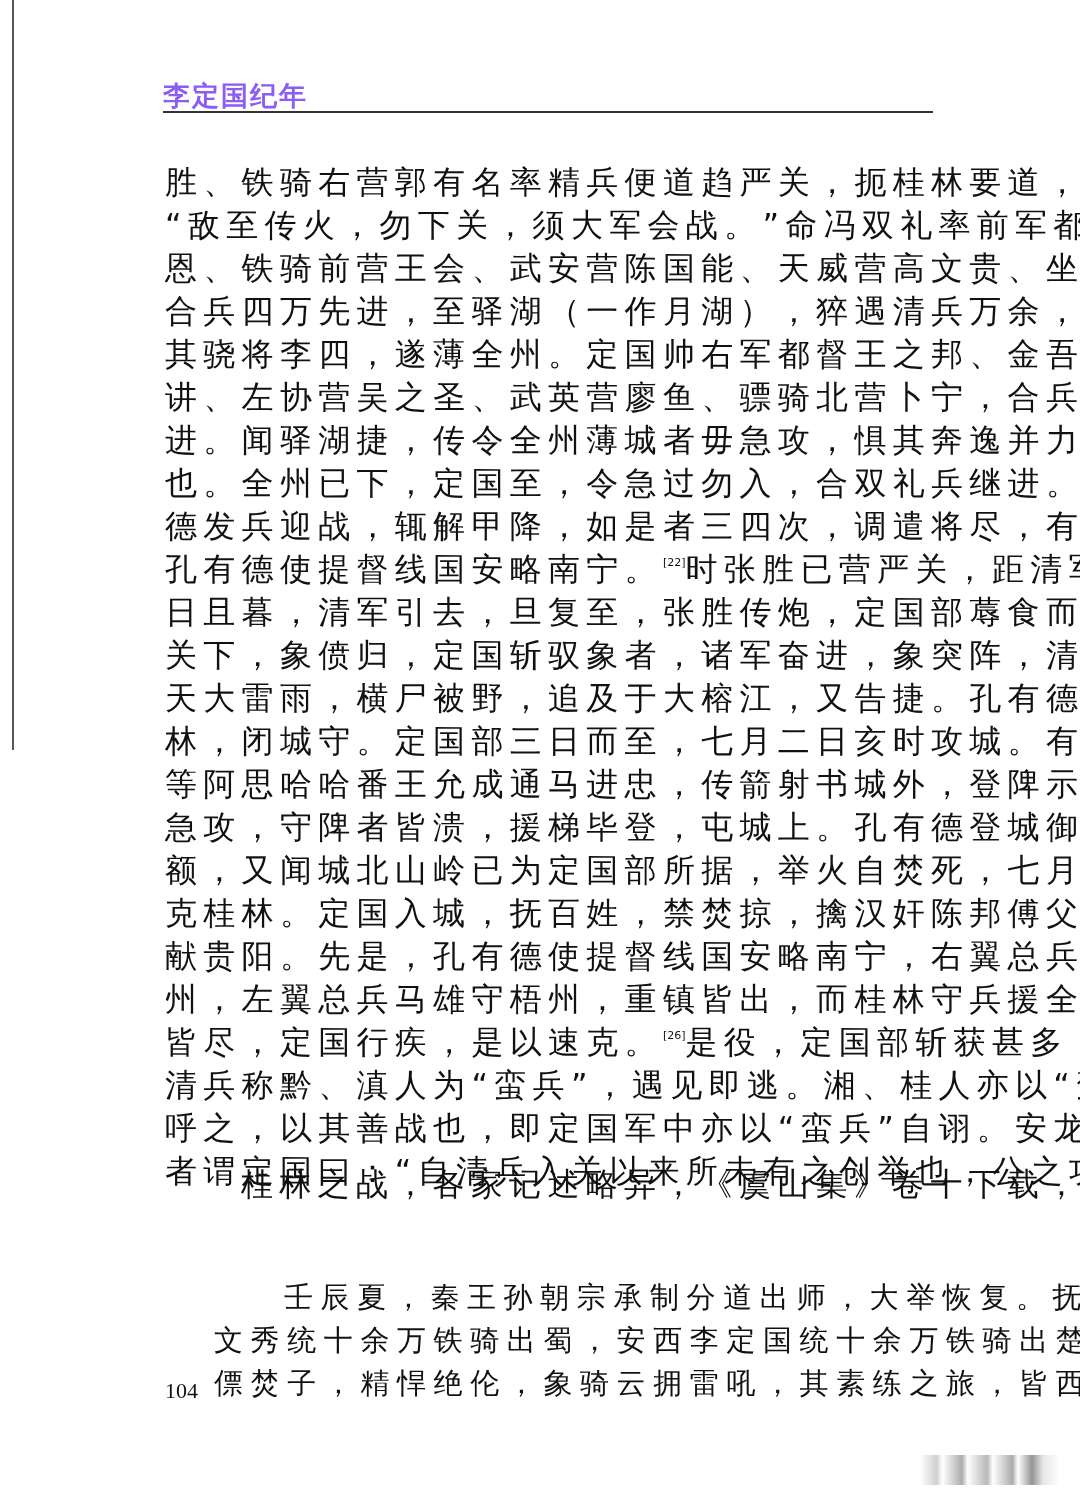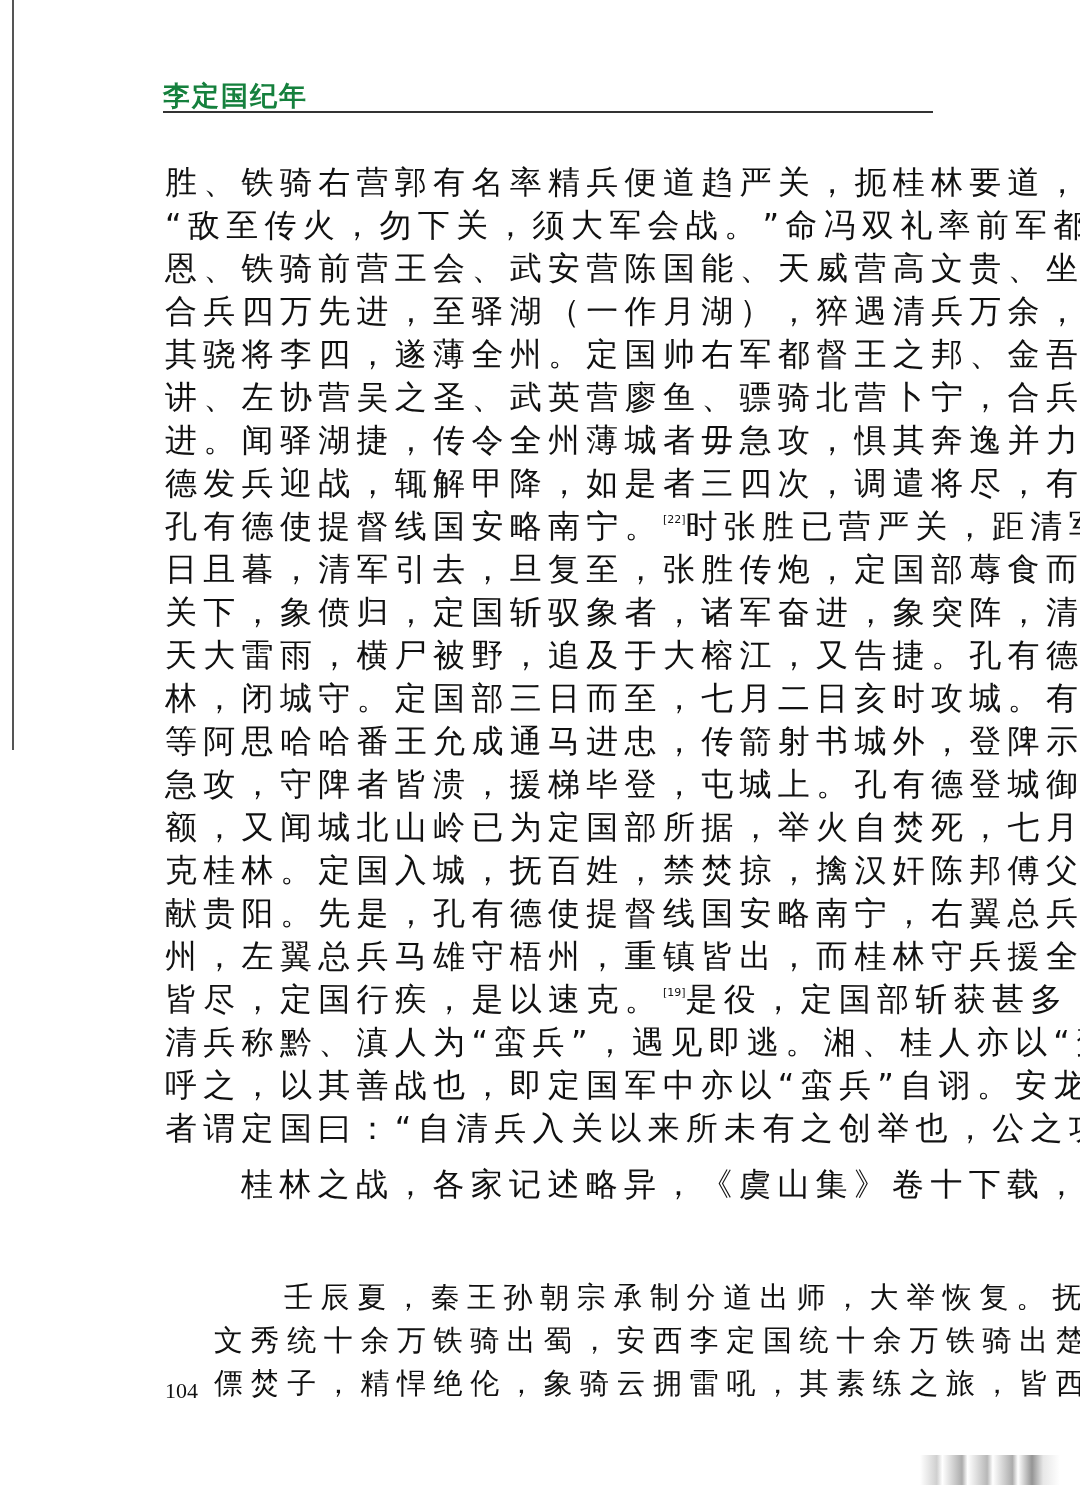--- a/index.html
+++ b/index.html
@@ -5,21 +5,21 @@
   html, body { margin: 0; padding: 0; }
   body {
     width: 1080px; height: 1512px; background: #ffffff; position: relative; overflow: hidden;
     font-family: "DejaVu Serif", "Liberation Serif", serif; color: #111;
   }
   .scan-edge {
     position: absolute; left: 12px; top: 0; width: 2px; height: 750px; background: #555;
   }
   .running-head {
     position: absolute; left: 163px; top: 78px; font-size: 27px; font-weight: bold; letter-spacing: 2px;
-    font-family: Liberation Mono, monospace; color: #15803d;
+    font-family: Liberation Mono, monospace; color: #8b5cf6;
   }
   .head-rule {
     position: absolute; left: 163px; top: 111px; width: 770px; height: 2px; background: #333;
   }
   .body-text {
     position: absolute; left: 165px; top: 161px; width: 780px;
   }
   .line {
     font-size: 32px; height: 43px; line-height: 43px; white-space: nowrap;
     letter-spacing: 6.3px; font-family: "DejaVu Sans", "Liberation Sans", sans-serif;
@@ -52,33 +52,34 @@
 <div class="head-rule"></div>
 
 <div class="body-text">
   <div class="line"><span>胜、铁骑右营郭有名率精兵便道趋严关，扼桂林要道，令曰：</span></div>
   <div class="line"><span>“敌至传火，勿下关，须大军会战。”命冯双礼率前军都督高承</span></div>
   <div class="line"><span>恩、铁骑前营王会、武安营陈国能、天威营高文贵、坐营靳统武</span></div>
   <div class="line"><span>合兵四万先进，至驿湖（一作月湖），猝遇清兵万余，逆战，斩</span></div>
   <div class="line"><span>其骁将李四，遂薄全州。定国帅右军都督王之邦、金吾营刘之</span></div>
   <div class="line"><span>讲、左协营吴之圣、武英营廖鱼、骠骑北营卜宁，合兵六万继</span></div>
   <div class="line"><span>进。闻驿湖捷，传令全州薄城者毋急攻，惧其奔逸并力于桂林</span></div>
+  <div class="line"><span>也。全州已下，定国至，令急过勿入，合双礼兵继进。</span></div>
   <div class="line"><span>德发兵迎战，辄解甲降，如是者三四次，调遣将尽，有德怒，六</span></div>
   <div class="line"><span>孔有德使提督线国安略南宁。</span><sup>[22]</sup><span>时张胜已营严关，距清军十里。</span></div>
   <div class="line"><span>日且暮，清军引去，旦复至，张胜传炮，定国部蓐食而前，战于</span></div>
   <div class="line"><span>关下，象偾归，定国斩驭象者，诸军奋进，象突阵，清兵大败，</span></div>
   <div class="line"><span>天大雷雨，横尸被野，追及于大榕江，又告捷。孔有德急入桂</span></div>
   <div class="line"><span>林，闭城守。定国部三日而至，七月二日亥时攻城。有德部将二</span></div>
   <div class="line"><span>等阿思哈哈番王允成通马进忠，传箭射书城外，登陴示路。定国</span></div>
   <div class="line"><span>急攻，守陴者皆溃，援梯毕登，屯城上。孔有德登城御，为矢中</span></div>
   <div class="line"><span>额，又闻城北山岭已为定国部所据，举火自焚死，七月四日巳时</span></div>
   <div class="line"><span>克桂林。定国入城，抚百姓，禁焚掠，擒汉奸陈邦傅父子等，驰</span></div>
   <div class="line"><span>献贵阳。先是，孔有德使提督线国安略南宁，右翼总兵全节防柳</span></div>
   <div class="line"><span>州，左翼总兵马雄守梧州，重镇皆出，而桂林守兵援全州，三战</span></div>
-  <div class="line"><span>皆尽，定国行疾，是以速克。</span><sup>[19]</sup><span>是役，定国部斩获甚多，一时</span></div>
+  <div class="line"><span>皆尽，定国行疾，是以速克。</span><sup>[26]</sup><span>是役，定国部斩获甚多，一时</span></div>
   <div class="line"><span>清兵称黔、滇人为“蛮兵”，遇见即逃。湘、桂人亦以“蛮兵”</span></div>
   <div class="line"><span>呼之，以其善战也，即定国军中亦以“蛮兵”自诩。安龙来劳师</span></div>
   <div class="line"><span>者谓定国曰：“自清兵入关以来所未有之创举也，公之功于国家</span></div>
 </div>
 
 <div class="para2">
   <div class="line indent">桂林之战，各家记述略异，《虞山集》卷十下载，据目击者</div>
 </div>
 
 <div class="quote">

